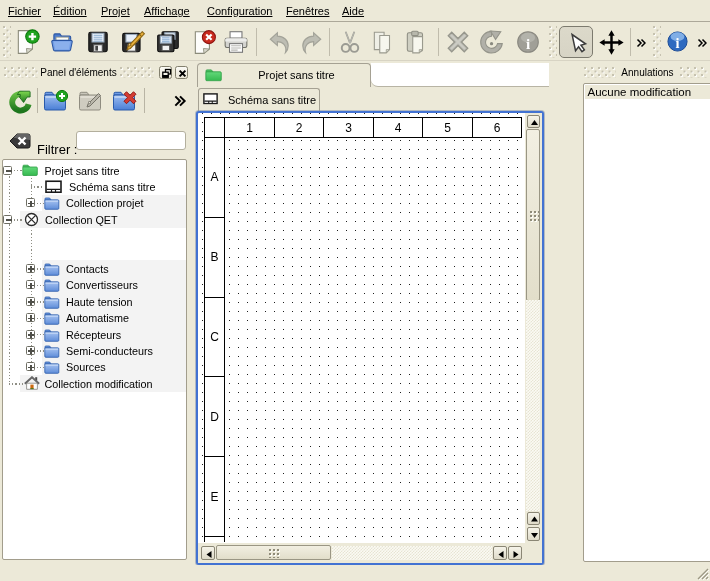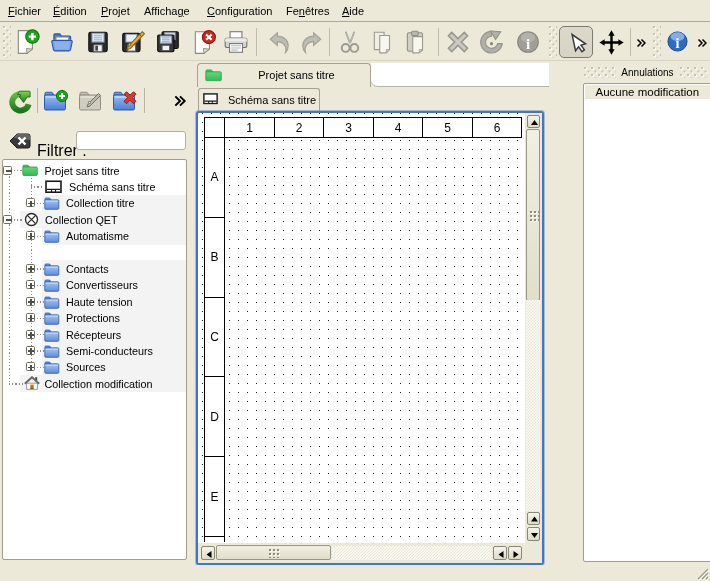--- a/index.html
+++ b/index.html
@@ -1,19 +1,19 @@
 <!DOCTYPE html>
 <html><head><meta charset="utf-8"><style>
 *{margin:0;padding:0;box-sizing:border-box;}
 html,body{width:710px;height:581px;overflow:hidden;}
 body{font-family:"Liberation Sans",sans-serif;background:#ece9d8;position:relative;font-size:11px;color:#000;}
 .abs{position:absolute;}
 
 #menubar{position:absolute;left:0;top:0;width:710px;height:22px;background:#ece9d8;border-bottom:1px solid #aca899;}
-#menubar span{position:absolute;top:5px;font-size:11px;}
+#menubar span{position:absolute;top:5px;font-size:11px;text-decoration:underline;}
 
 #toolbar{position:absolute;left:0;top:23px;width:710px;height:38px;background:#ece9d8;border-bottom:1px solid #d8d4c4;}
 .handle{position:absolute;top:3px;width:8px;height:32px;background-image:radial-gradient(circle at 1px 1px,#c6c2b0 1.05px,rgba(0,0,0,0) 1.3px),radial-gradient(circle at 1px 1px,#ffffff 1.1px,rgba(0,0,0,0) 1.35px),radial-gradient(circle at 1px 1px,#c6c2b0 1.05px,rgba(0,0,0,0) 1.3px),radial-gradient(circle at 1px 1px,#ffffff 1.1px,rgba(0,0,0,0) 1.35px);background-size:7px 7px;background-position:0 0,0.9px 0.9px,3.5px 3.5px,4.4px 4.4px;}
 .tbtn{position:absolute;top:6px;width:26px;height:26px;}
 .tsep{position:absolute;top:5px;width:1px;height:28px;background:#c0bcac;}
 
 .docktitle{position:absolute;height:20px;}
 .dotex{position:absolute;top:5px;height:11px;background-image:radial-gradient(circle at 1px 1px,#c6c2b0 1.05px,rgba(0,0,0,0) 1.3px),radial-gradient(circle at 1px 1px,#ffffff 1.1px,rgba(0,0,0,0) 1.35px),radial-gradient(circle at 1px 1px,#c6c2b0 1.05px,rgba(0,0,0,0) 1.3px),radial-gradient(circle at 1px 1px,#ffffff 1.1px,rgba(0,0,0,0) 1.35px);background-size:7px 7px;background-position:0 0,0.9px 0.9px,3.5px 3.5px,4.4px 4.4px;}
 .dockbtn{position:absolute;width:13px;height:13px;border:1px solid #83806e;border-radius:2.5px;background:linear-gradient(#fbfaf5,#eae6d6);}
 .dticon{position:absolute;left:1px;top:1px;}
@@ -172,20 +172,37 @@
   <ellipse cx="12" cy="7" rx="7.2" ry="4.6" fill="#85b2e8" opacity="0.95"></ellipse>
   <text x="12" y="18.5" font-family="Liberation Serif" font-size="15" font-weight="bold" fill="#fff" text-anchor="middle">i</text>
  </svg>
 
  <svg class="abs" style="left:697px;top:15px" width="10" height="10" viewBox="0 0 10 10">
   <path d="M1.5 1.5 L5 5 L1.5 8.5 M5.5 1.5 L9 5 L5.5 8.5" fill="none" stroke="#000" stroke-width="1.5"></path>
  </svg>
 </div>
 
 <div id="leftdock" class="abs" style="left:0;top:62px;width:190px;height:499px;">
+ <div class="docktitle" style="left:0;top:0;width:190px;">
+   <div class="dotex" style="left:4px;width:34px;"></div>
+   <div style="position:absolute;left:0px;top:5px;width:157px;text-align:center;font-size:10px;">Panel d'éléments</div>
+   <div class="dotex" style="left:120px;width:34px;"></div>
+   <div class="dockbtn" style="left:159px;top:4px;">
+        <svg class="dticon" width="11" height="11">
+          <rect x="4.5" y="1.5" width="5" height="4.5" fill="none" stroke="#000" stroke-width="1.3"></rect>
+          <rect x="1.8" y="4.2" width="5.4" height="5" fill="#f4f2e8" stroke="#000" stroke-width="1.3"></rect>
+          <rect x="1.3" y="7" width="6.4" height="2.7" fill="#000"></rect>
+        </svg>
+      </div>
+   <div class="dockbtn" style="left:174.5px;top:4px;">
+        <svg class="dticon" width="11" height="11">
+          <path d="M2.6 2.6 L8.4 8.4 M8.4 2.6 L2.6 8.4" stroke="#000" stroke-width="2"></path>
+        </svg>
+      </div>
+ </div>
  <div id="ld-toolbar">
 
   <svg class="abs" style="left:7px;top:26px" width="26" height="26" viewBox="0 0 26 26">
    <defs>
           <linearGradient id="grn" x1="0" y1="0" x2="0" y2="1">
             <stop offset="0" stop-color="#7fd84f"></stop>
             <stop offset="1" stop-color="#1e7a1e"></stop>
           </linearGradient>
         </defs>
    <path d="M 15.5 6.2 A 8.3 8.3 0 1 0 21.6 16.2" fill="none" stroke="url(#grn)" stroke-width="5.8"></path>
@@ -227,21 +244,21 @@
    <path d="M2 2 L6 6 L2 10 M6 2 L10 6 L6 10" fill="none" stroke="#000" stroke-width="1.7"></path>
   </svg>
  </div>
  <div id="filterrow">
 
   <svg class="abs" style="left:9px;top:71px" width="22" height="16" viewBox="0 0 22 16">
    <path d="M8 1 L19 1 A2 2 0 0 1 21 3 L21 13 A2 2 0 0 1 19 15 L8 15 L1 8 Z" fill="#3a3a3a" stroke="#1a1a1a"></path>
    <path d="M8 1 L19 1 A2 2 0 0 1 21 3 L21 7 L4.5 4.8 Z" fill="#6a6a6a" opacity="0.9"></path>
    <path d="M9.5 4.5 L16.5 11.5 M16.5 4.5 L9.5 11.5" stroke="#fff" stroke-width="2.4"></path>
   </svg>
-  <div class="abs" style="left:37px;top:80px;font-size:16px;">Filtrer :</div>
+  <div class="abs" style="left:37px;top:80px;font-size:13px;">Filtrer :</div>
   <div class="abs" style="left:76px;top:69px;width:110px;height:19px;background:#fff;border:1px solid #b3af9d;border-radius:3px;"></div>
  </div>
  <div id="tree">
   <svg width="0" height="0" style="position:absolute">
         <defs>
    <linearGradient id="fld" x1="0" y1="0" x2="0" y2="1">
             <stop offset="0" stop-color="#a8c4f2"></stop>
             <stop offset="1" stop-color="#5e8cd8"></stop>
           </linearGradient>
    <linearGradient id="grnp" x1="0" y1="0" x2="0" y2="1">
@@ -294,75 +311,66 @@
         </svg>
         <span class="tlab" style="left:66px">Schéma sans titre</span>
       </div>
   <div class="trow" style="top:34.8px">
         <div class="shade" style="position:absolute;left:39px;right:0;top:0;bottom:0;background:#f3f3f3"></div>
         <div class="hguide" style="left:33.5px;top:8px;width:7px"></div>
         <div class="exp plus" style="left:22.5px;top:3.5px"></div>
         <svg style="position:absolute;left:41px;top:1.5px" width="16" height="14">
           <use href="#sfolder"></use>
         </svg>
-        <span class="tlab" style="left:63px">Collection titre</span>
+        <span class="tlab" style="left:63px">Collection projet</span>
       </div>
   <div class="trow" style="top:51.2px">
         <div class="shade" style="position:absolute;left:17px;right:0;top:0;bottom:0;background:#f3f3f3"></div>
         <div class="hguide" style="left:11px;top:8px;width:8px"></div>
         <div class="exp" style="left:0px;top:3.5px"></div>
         <svg style="position:absolute;left:21px;top:0.5px" width="15" height="15">
           <use href="#scx"></use>
         </svg>
         <span class="tlab" style="left:42px">Collection QET</span>
       </div>
-  <div class="trow" style="top:67.6px">
+  <div class="trow" style="top:100.4px">
+        <div class="shade" style="position:absolute;left:39px;right:0;top:0;bottom:0;background:#f3f3f3"></div>
+        <div class="hguide" style="left:33.5px;top:8px;width:7px"></div>
+        <div class="exp plus" style="left:22.5px;top:3.5px"></div>
+        <svg style="position:absolute;left:41px;top:1.5px" width="16" height="14">
+          <use href="#sfolder"></use>
+        </svg>
+        <span class="tlab" style="left:63px">Contacts</span>
+      </div>
+  <div class="trow" style="top:116.8px">
+        <div class="shade" style="position:absolute;left:39px;right:0;top:0;bottom:0;background:#f3f3f3"></div>
+        <div class="hguide" style="left:33.5px;top:8px;width:7px"></div>
+        <div class="exp plus" style="left:22.5px;top:3.5px"></div>
+        <svg style="position:absolute;left:41px;top:1.5px" width="16" height="14">
+          <use href="#sfolder"></use>
+        </svg>
+        <span class="tlab" style="left:63px">Convertisseurs</span>
+      </div>
+  <div class="trow" style="top:133.2px">
+        <div class="shade" style="position:absolute;left:39px;right:0;top:0;bottom:0;background:#f3f3f3"></div>
+        <div class="hguide" style="left:33.5px;top:8px;width:7px"></div>
+        <div class="exp plus" style="left:22.5px;top:3.5px"></div>
+        <svg style="position:absolute;left:41px;top:1.5px" width="16" height="14">
+          <use href="#sfolder"></use>
+        </svg>
+        <span class="tlab" style="left:63px">Haute tension</span>
+      </div>
+  <div class="trow" style="top:149.6px">
         <div class="shade" style="position:absolute;left:39px;right:0;top:0;bottom:0;background:#f3f3f3"></div>
         <div class="hguide" style="left:33.5px;top:8px;width:7px"></div>
         <div class="exp plus" style="left:22.5px;top:3.5px"></div>
         <svg style="position:absolute;left:41px;top:1.5px" width="16" height="14">
           <use href="#sfolder"></use>
         </svg>
         <span class="tlab" style="left:63px">Automatisme</span>
-      </div>
-  <div class="trow" style="top:100.4px">
-        <div class="shade" style="position:absolute;left:39px;right:0;top:0;bottom:0;background:#f3f3f3"></div>
-        <div class="hguide" style="left:33.5px;top:8px;width:7px"></div>
-        <div class="exp plus" style="left:22.5px;top:3.5px"></div>
-        <svg style="position:absolute;left:41px;top:1.5px" width="16" height="14">
-          <use href="#sfolder"></use>
-        </svg>
-        <span class="tlab" style="left:63px">Contacts</span>
-      </div>
-  <div class="trow" style="top:116.8px">
-        <div class="shade" style="position:absolute;left:39px;right:0;top:0;bottom:0;background:#f3f3f3"></div>
-        <div class="hguide" style="left:33.5px;top:8px;width:7px"></div>
-        <div class="exp plus" style="left:22.5px;top:3.5px"></div>
-        <svg style="position:absolute;left:41px;top:1.5px" width="16" height="14">
-          <use href="#sfolder"></use>
-        </svg>
-        <span class="tlab" style="left:63px">Convertisseurs</span>
-      </div>
-  <div class="trow" style="top:133.2px">
-        <div class="shade" style="position:absolute;left:39px;right:0;top:0;bottom:0;background:#f3f3f3"></div>
-        <div class="hguide" style="left:33.5px;top:8px;width:7px"></div>
-        <div class="exp plus" style="left:22.5px;top:3.5px"></div>
-        <svg style="position:absolute;left:41px;top:1.5px" width="16" height="14">
-          <use href="#sfolder"></use>
-        </svg>
-        <span class="tlab" style="left:63px">Haute tension</span>
-      </div>
-  <div class="trow" style="top:149.6px">
-        <div class="shade" style="position:absolute;left:39px;right:0;top:0;bottom:0;background:#f3f3f3"></div>
-        <div class="hguide" style="left:33.5px;top:8px;width:7px"></div>
-        <div class="exp plus" style="left:22.5px;top:3.5px"></div>
-        <svg style="position:absolute;left:41px;top:1.5px" width="16" height="14">
-          <use href="#sfolder"></use>
-        </svg>
-        <span class="tlab" style="left:63px">Protections</span>
       </div>
   <div class="trow" style="top:166px">
         <div class="shade" style="position:absolute;left:39px;right:0;top:0;bottom:0;background:#f3f3f3"></div>
         <div class="hguide" style="left:33.5px;top:8px;width:7px"></div>
         <div class="exp plus" style="left:22.5px;top:3.5px"></div>
         <svg style="position:absolute;left:41px;top:1.5px" width="16" height="14">
           <use href="#sfolder"></use>
         </svg>
         <span class="tlab" style="left:63px">Récepteurs</span>
       </div>
@@ -515,21 +523,21 @@
         </svg>
       </div>
    <div class="dockbtn" style="left:147px;top:4.5px;">
         <svg class="dticon" width="11" height="11">
           <path d="M2.6 2.6 L8.4 8.4 M8.4 2.6 L2.6 8.4" stroke="#000" stroke-width="2"></path>
         </svg>
       </div>
  </div>
  <div style="position:absolute;left:3px;top:21px;width:158px;height:479px;background:#fff;border:1px solid #a29d8c;border-radius:2px;">
    <div style="position:absolute;left:1px;top:1px;width:156px;height:13.5px;background:#ece9d8;"></div>
-   <div style="position:absolute;left:3.5px;top:1.5px;font-size:11.5px;margin-left:8px;">Aucune modification</div>
+   <div style="position:absolute;left:3.5px;top:1.5px;font-size:11.5px;">Aucune modification</div>
  </div>
 </div>
 
 <div class="abs" style="left:0;top:565px;width:710px;height:16px;background:#ece9d8;">
  <svg class="abs" style="right:1px;top:3px" width="12" height="12">
       <path d="M11 1 L1 11 M11 5 L5 11 M11 9 L9 11" stroke="#9c9884" stroke-width="1.3"></path>
       <path d="M12 2 L2 12 M12 6 L6 12 M12 10 L10 12" stroke="#fdfcf6" stroke-width="1"></path>
     </svg>
 </div>
 

